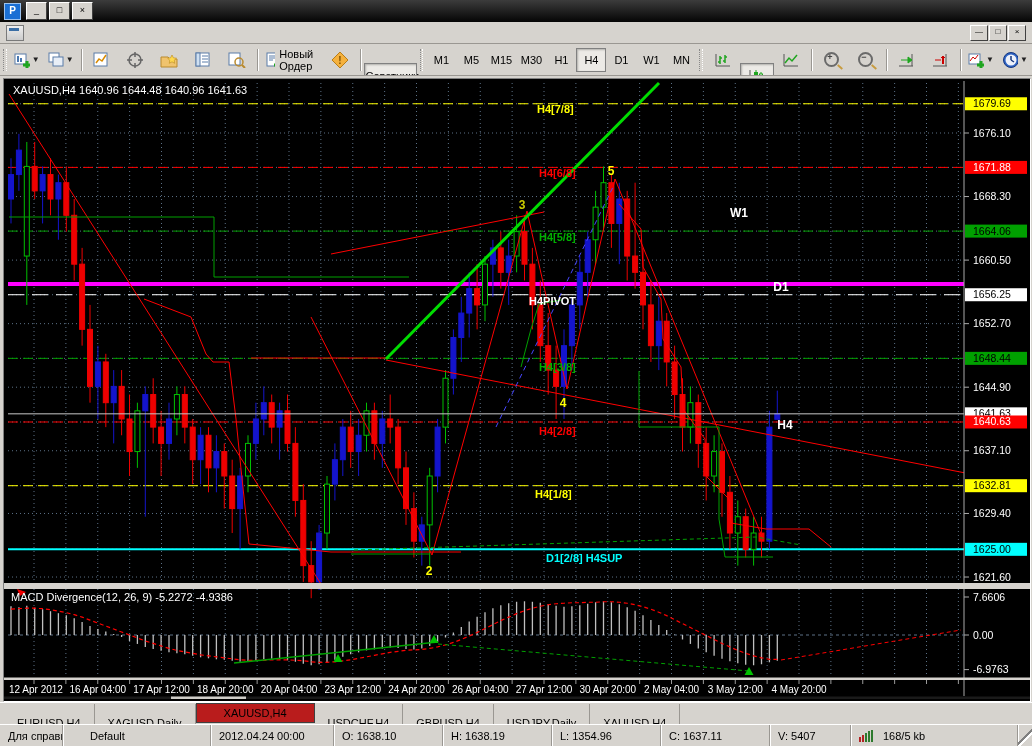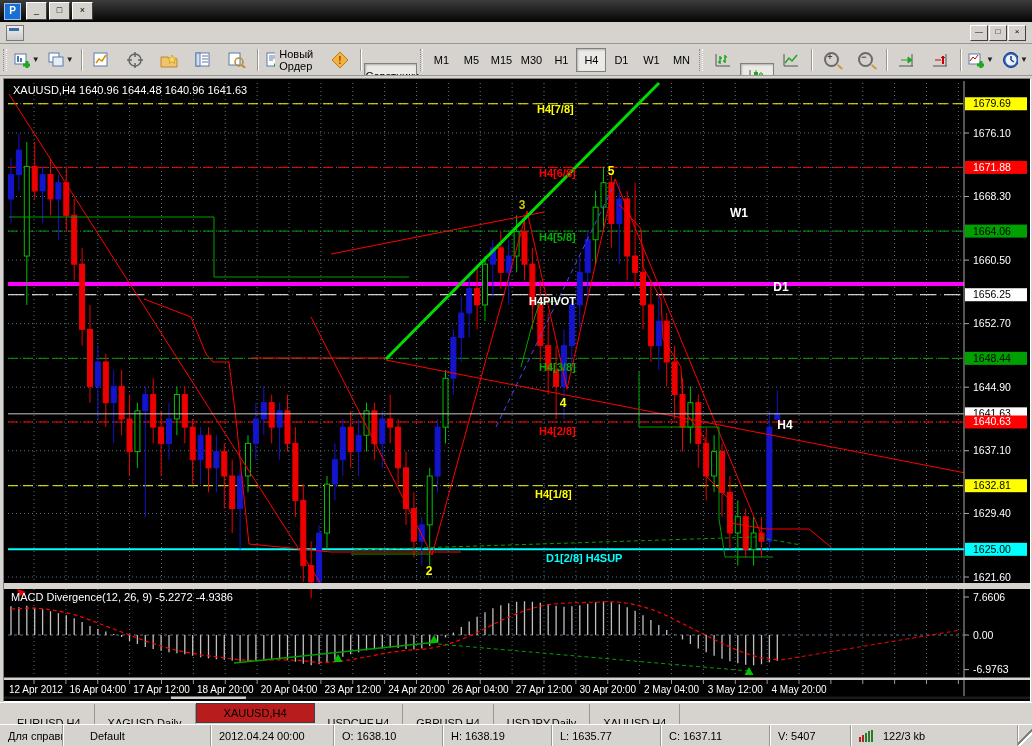--- a/index.html
+++ b/index.html
@@ -762,29 +762,29 @@
       <span class="tab">USDJPY,Daily</span>
       <span class="tab">XAUUSD,H4</span>
     </div>
 
   <div class="statusbar" id="statusbar">
       <span class="cell flex">Для справки, нажмите F1</span>
       <span class="cell" style="width: 112px; padding-left: 27px;">Default</span>
       <span class="cell" style="width: 106px;">2012.04.24 00:00</span>
       <span class="cell" style="width: 92px;">O: 1638.10</span>
       <span class="cell" style="width: 92px;">H: 1638.19</span>
-      <span class="cell" style="width: 92px;">L: 1635.77</span>
+      <span class="cell" style="width: 92px;">L: 1354.96</span>
       <span class="cell" style="width: 92px;">C: 1637.11</span>
       <span class="cell" style="width: 64px;">V: 5407</span>
       <span class="cell" style="width: 150px;">
         <span class="sigbars">
           <i style="background: rgb(178, 34, 34); height: 5px;"></i>
           <i style="background: rgb(178, 34, 34); height: 7px;"></i>
           <i style="background: rgb(45, 122, 45); height: 9px;"></i>
           <i style="background: rgb(45, 122, 45); height: 11px;"></i>
           <i style="background: rgb(45, 122, 45); height: 12px;"></i>
         </span>
-        <span>122/3 kb</span>
+        <span>168/5 kb</span>
       </span>
       <span class="grip2"></span>
     </div>
 
 </div>
 
 </body></html>

